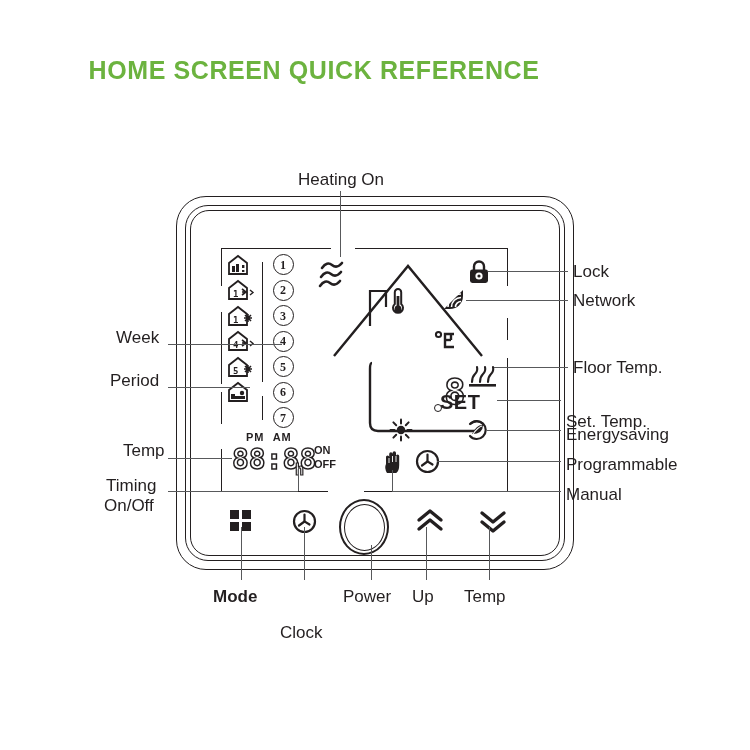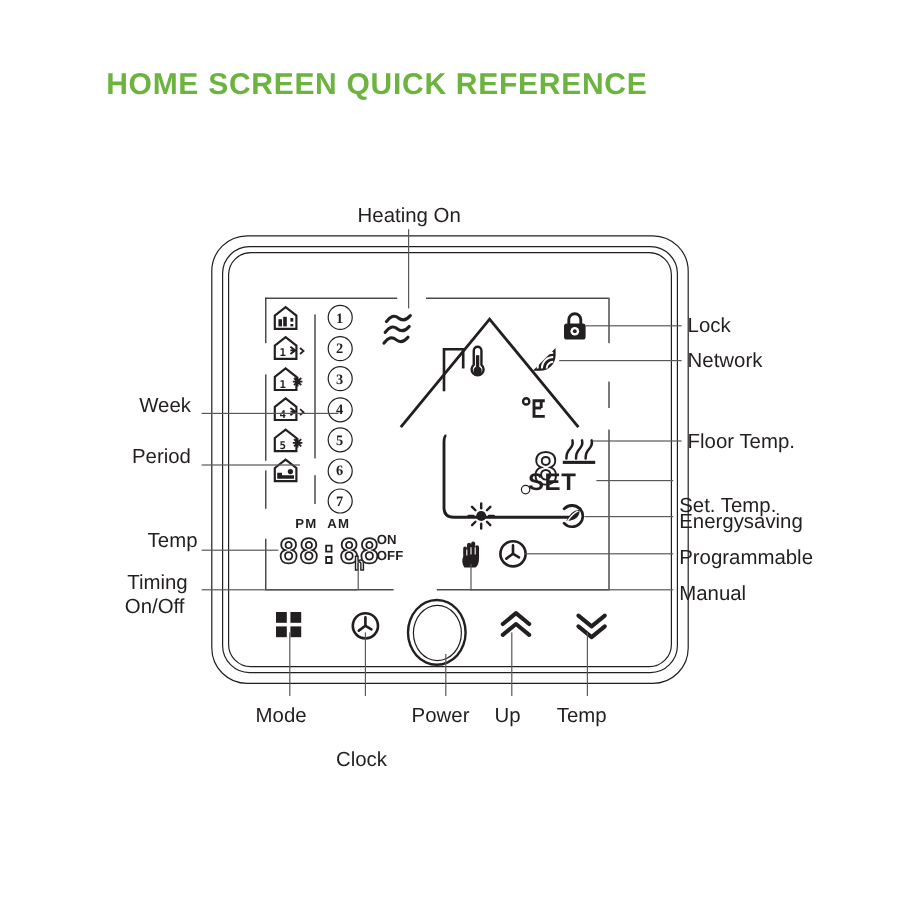--- a/index.html
+++ b/index.html
@@ -410,19 +410,19 @@
   <div class="label label-r" style="left:566px;top:485px;">Manual</div>
   <div class="hline" style="left:392px;top:491px;width:169px;"></div>
   <div class="vline" style="left:392px;top:470px;height:22px;"></div>
 
   <div class="vline" style="left:241px;top:527px;height:53px;"></div>
   <div class="vline" style="left:304px;top:527px;height:53px;"></div>
   <div class="vline" style="left:371px;top:545px;height:35px;"></div>
   <div class="vline" style="left:426px;top:527px;height:53px;"></div>
   <div class="vline" style="left:489px;top:527px;height:53px;"></div>
 
-  <div class="label" style="left:213px;top:587px;">Mode</div>
+  <div class="label" style="left:213px;top:587px;font-weight:bold;">Mode</div>
   <div class="label" style="left:280px;top:587px;margin-top:36px;">Clock</div>
   <div class="label" style="left:343px;top:587px;">Power</div>
   <div class="label" style="left:412px;top:587px;">Up</div>
   <div class="label" style="left:464px;top:587px;">Temp</div>
 
 </div>
 
 </body></html>

